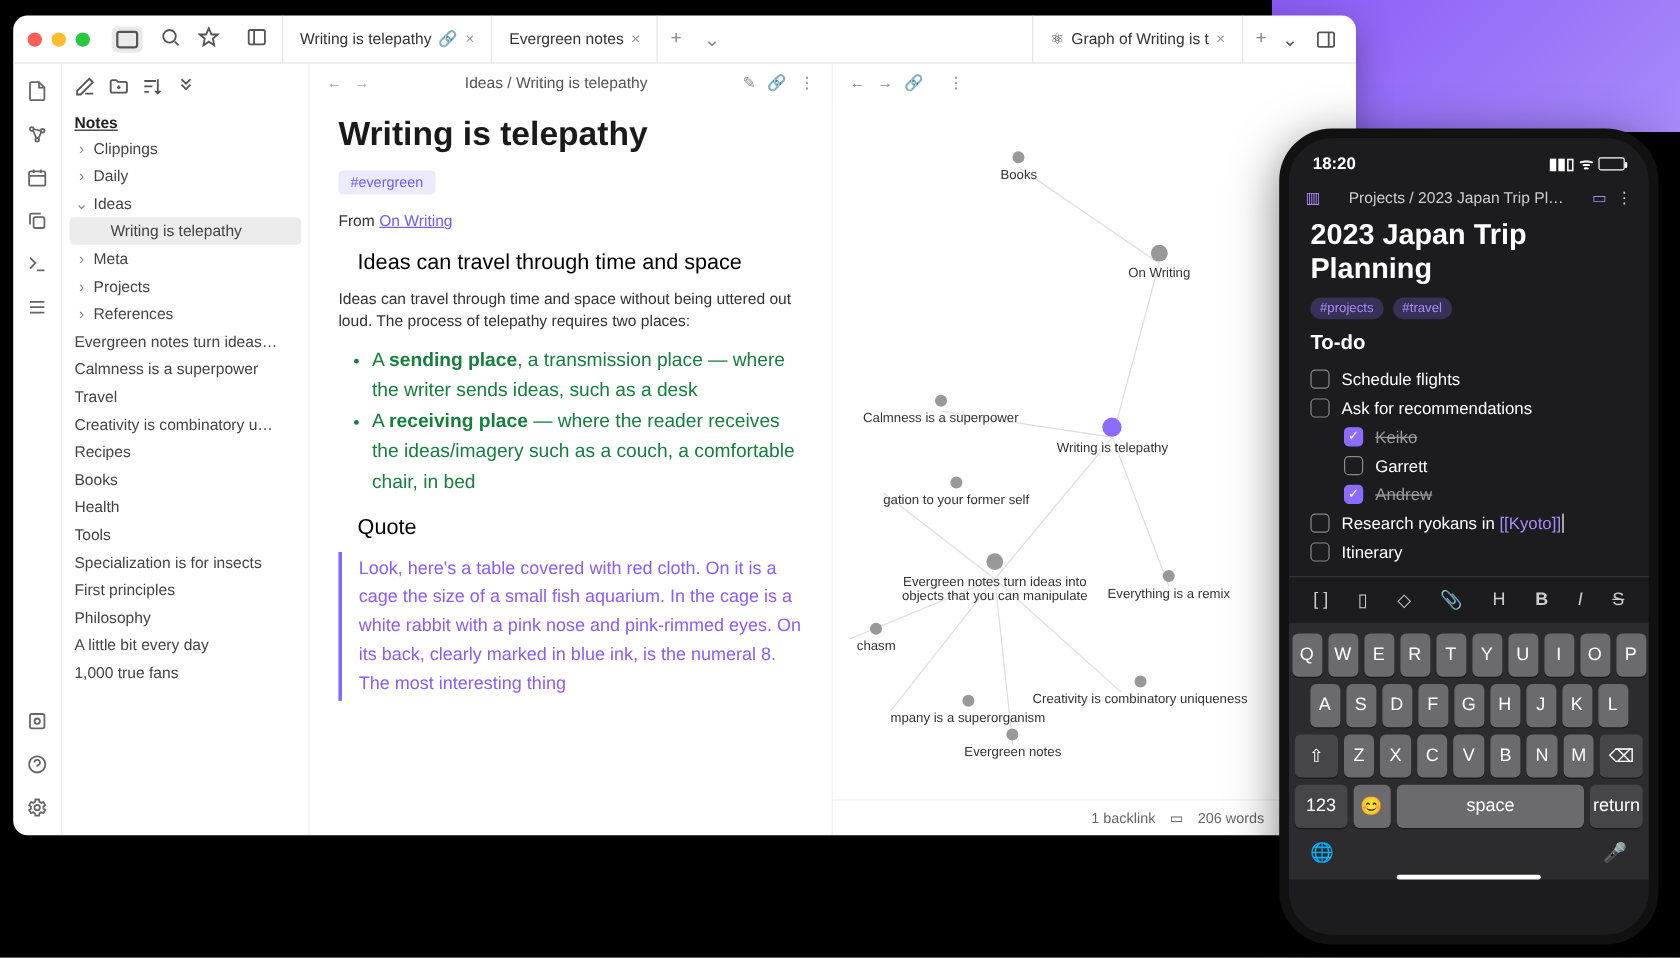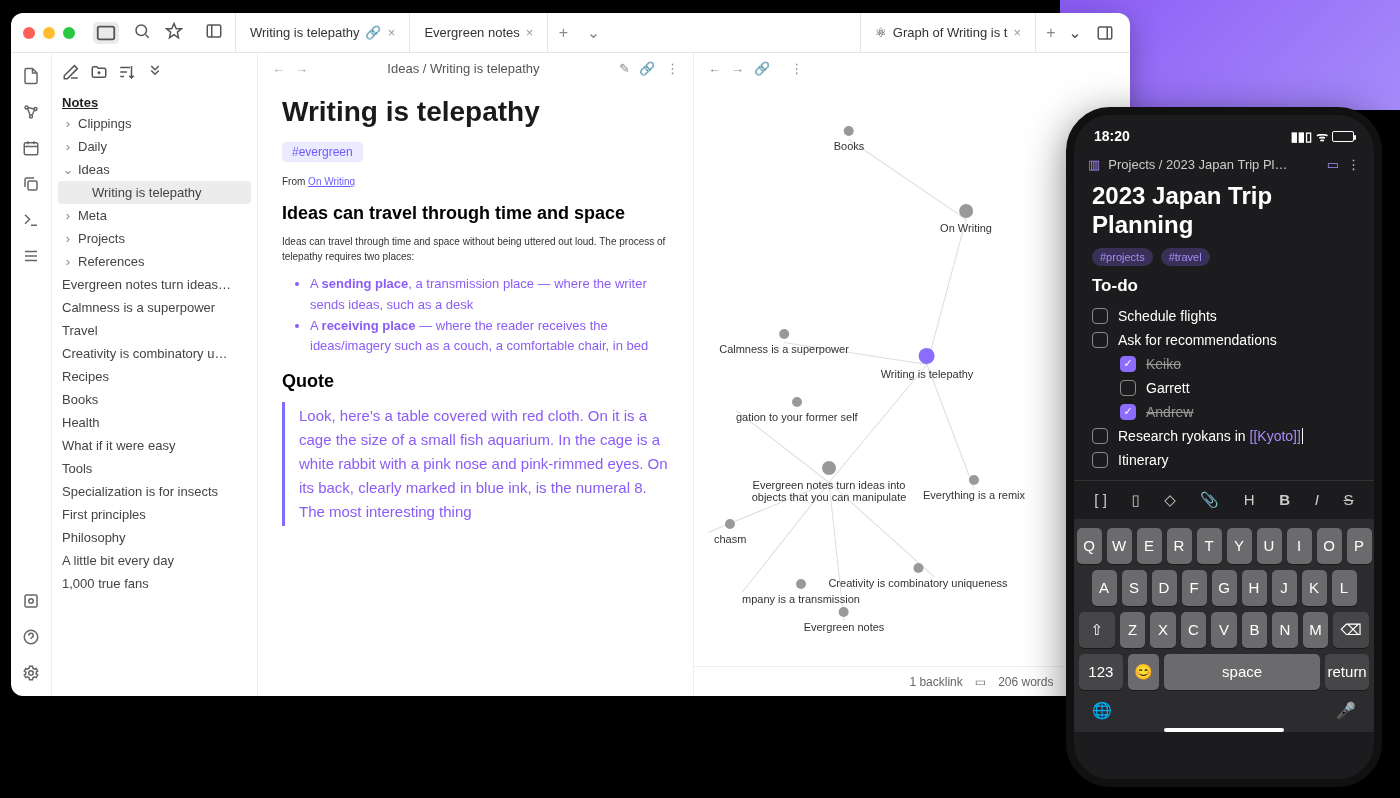--- a/index.html
+++ b/index.html
@@ -42,44 +42,44 @@
 
   .editor-pane { flex:1; display:flex; overflow:hidden; }
   .editor { width:436px; border-right:1px solid #eee; display:flex; flex-direction:column; }
   .ed-top { display:flex; align-items:center; padding: 8px 14px; gap:10px; color:#888; font-size:13px; }
   .ed-top .nav-arrow { color:#aaa; }
   .ed-top .bc { flex:1; text-align:center; color:#555; }
   .ed-top .right-actions { display:flex; gap:10px; color:#888; }
   .ed-body { padding: 12px 24px; overflow:auto; }
   .ed-title { font-size:28px; font-weight:700; color:#1a1a1a; margin-bottom:14px; }
   .tag-pill { display:inline-block; background:#eceaff; color:#6b5cff; font-size:12px; padding:3px 10px; border-radius:4px; margin-bottom:12px; }
-  .ed-body p { font-size:10px; color:#333; margin-bottom:10px; line-height:1.5; }
+  .ed-body p { font-size:13px; color:#333; margin-bottom:10px; line-height:1.5; }
   .ed-body a { color:#6b5cff; text-decoration:underline; }
-  .ed-body h3 { font-size:18px; font-weight:700; margin: 14px 0 10px; }
+  .ed-body h3 { font-size:18px; font-weight:400; margin: 14px 16px 10px; }
   .ed-body ul { padding-left: 28px; margin-bottom:10px; }
-  .ed-body li { font-size:13px; line-height:1.6; color:#8b5cf6; }
+  .ed-body li { font-size:16px; line-height:1.6; color:#15803d; }
   .ed-body blockquote { border-left:3px solid #7c6cff; padding:2px 0 2px 14px; margin-top:6px; color:#8b5cf6; font-size:15px; line-height:1.6; }
 
   .graph-pane { flex:1; display:flex; flex-direction:column; }
   .gp-top { display:flex; align-items:center; padding: 8px 14px; gap:10px; color:#888; font-size:13px; }
   .gp-top .bc { flex:1; text-align:center; color:#555; }
   .graph { flex:1; position:relative; background:#fff; }
   .gnode { position:absolute; transform:translate(-50%,-50%); text-align:center; font-size:11px; color:#333; }
   .gdot { width:10px; height:10px; border-radius:50%; background:#999; margin:0 auto 4px; }
   .gdot.big { width:14px; height:14px; }
   .gdot.accent { width:16px; height:16px; background:#8b6cff; }
   .gedge { position:absolute; background:#ddd; height:1px; transform-origin: left center; }
   .status-bar { height:30px; border-top:1px solid #eee; display:flex; align-items:center; justify-content:flex-end; gap:12px; padding:0 12px; font-size:12px; color:#666; }
 
   
   .phone { position:absolute; left:1066px; top:107px; width:316px; height:680px; background:#1c1c1e; border-radius:44px; border:8px solid #111; box-shadow:0 10px 40px rgba(0,0,0,.5); overflow:hidden; color:#fff; }
   .ph-status { display:flex; justify-content:space-between; align-items:center; padding: 12px 20px 6px; font-size:14px; font-weight:600; }
   .ph-status .right-icons { display:flex; gap:4px; align-items:center; font-size:13px; }
   .ph-bc { display:flex; align-items:center; gap:8px; padding: 6px 14px; font-size:13px; color:#ccc; }
-  .ph-bc .bc-text { flex:1; white-space:nowrap; overflow:hidden; text-overflow:ellipsis; }
+  .ph-bc .bc-text { flex:1; text-align:center; white-space:nowrap; overflow:hidden; text-overflow:ellipsis; }
   .ph-title { font-size:24px; font-weight:700; padding: 4px 18px 8px; line-height:1.2; }
   .ph-tags { display:flex; gap:8px; padding: 0 18px 10px; }
   .ph-tag { background:rgba(139,108,255,.25); color:#a78bfa; font-size:11px; padding:3px 8px; border-radius:10px; }
   .ph-h { font-size:17px; font-weight:600; padding: 0 18px 8px; }
   .ph-list { padding: 0 18px; }
   .ph-item { display:flex; align-items:center; gap:10px; font-size:14px; padding:4px 0; }
   .ph-item.sub { padding-left:28px;text-align:center; }
   .ph-chk { width:16px; height:16px; border:1.5px solid #888; border-radius:4px; flex-shrink:0; display:flex; align-items:center; justify-content:center; }
   .ph-chk.checked { background:#8b6cff; border-color:#8b6cff; }
   .ph-chk.checked::after { content:"✓"; font-size:11px; color:#fff; }
@@ -279,21 +279,20 @@
             <span class="chev">›</span>
             <span>References</span>
           </div>
           <div class="sb-item leaf">Evergreen notes turn ideas…</div>
           <div class="sb-item leaf">Calmness is a superpower</div>
           <div class="sb-item leaf">Travel</div>
           <div class="sb-item leaf">Creativity is combinatory u…</div>
           <div class="sb-item leaf">Recipes</div>
           <div class="sb-item leaf">Books</div>
           <div class="sb-item leaf">Health</div>
-          <div class="sb-item leaf">What if it were easy</div>
           <div class="sb-item leaf">Tools</div>
           <div class="sb-item leaf">Specialization is for insects</div>
           <div class="sb-item leaf">First principles</div>
           <div class="sb-item leaf">Philosophy</div>
           <div class="sb-item leaf">A little bit every day</div>
           <div class="sb-item leaf">1,000 true fans</div>
         </div>
     </div>
 
     <div class="editor-pane">
@@ -368,23 +367,23 @@
             <div class="gnode" style="left: 280px; top: 404px;">
               <div class="gdot  "></div>
               <div>Everything is a remix</div>
             </div>
             <div class="gnode" style="left: 20px; top: 448px; transform: translate(0px, -50%); text-align: left;">
               <div class="gdot  "></div>
               <div>chasm</div>
             </div>
             <div class="gnode" style="left: 48px; top: 508px; transform: translate(0px, -50%); text-align: left;">
               <div class="gdot  "></div>
-              <div>mpany is a transmission</div>
-            </div>
-            <div class="gnode" style="left: 224px; top: 492px;">
+              <div>mpany is a superorganism</div>
+            </div>
+            <div class="gnode" style="left: 256px; top: 492px;">
               <div class="gdot  "></div>
               <div>Creativity is combinatory uniqueness</div>
             </div>
             <div class="gnode" style="left: 150px; top: 536px;">
               <div class="gdot  "></div>
               <div>Evergreen notes</div>
             </div>
           </div>
         <div class="status-bar">
           <span>1 backlink</span>

